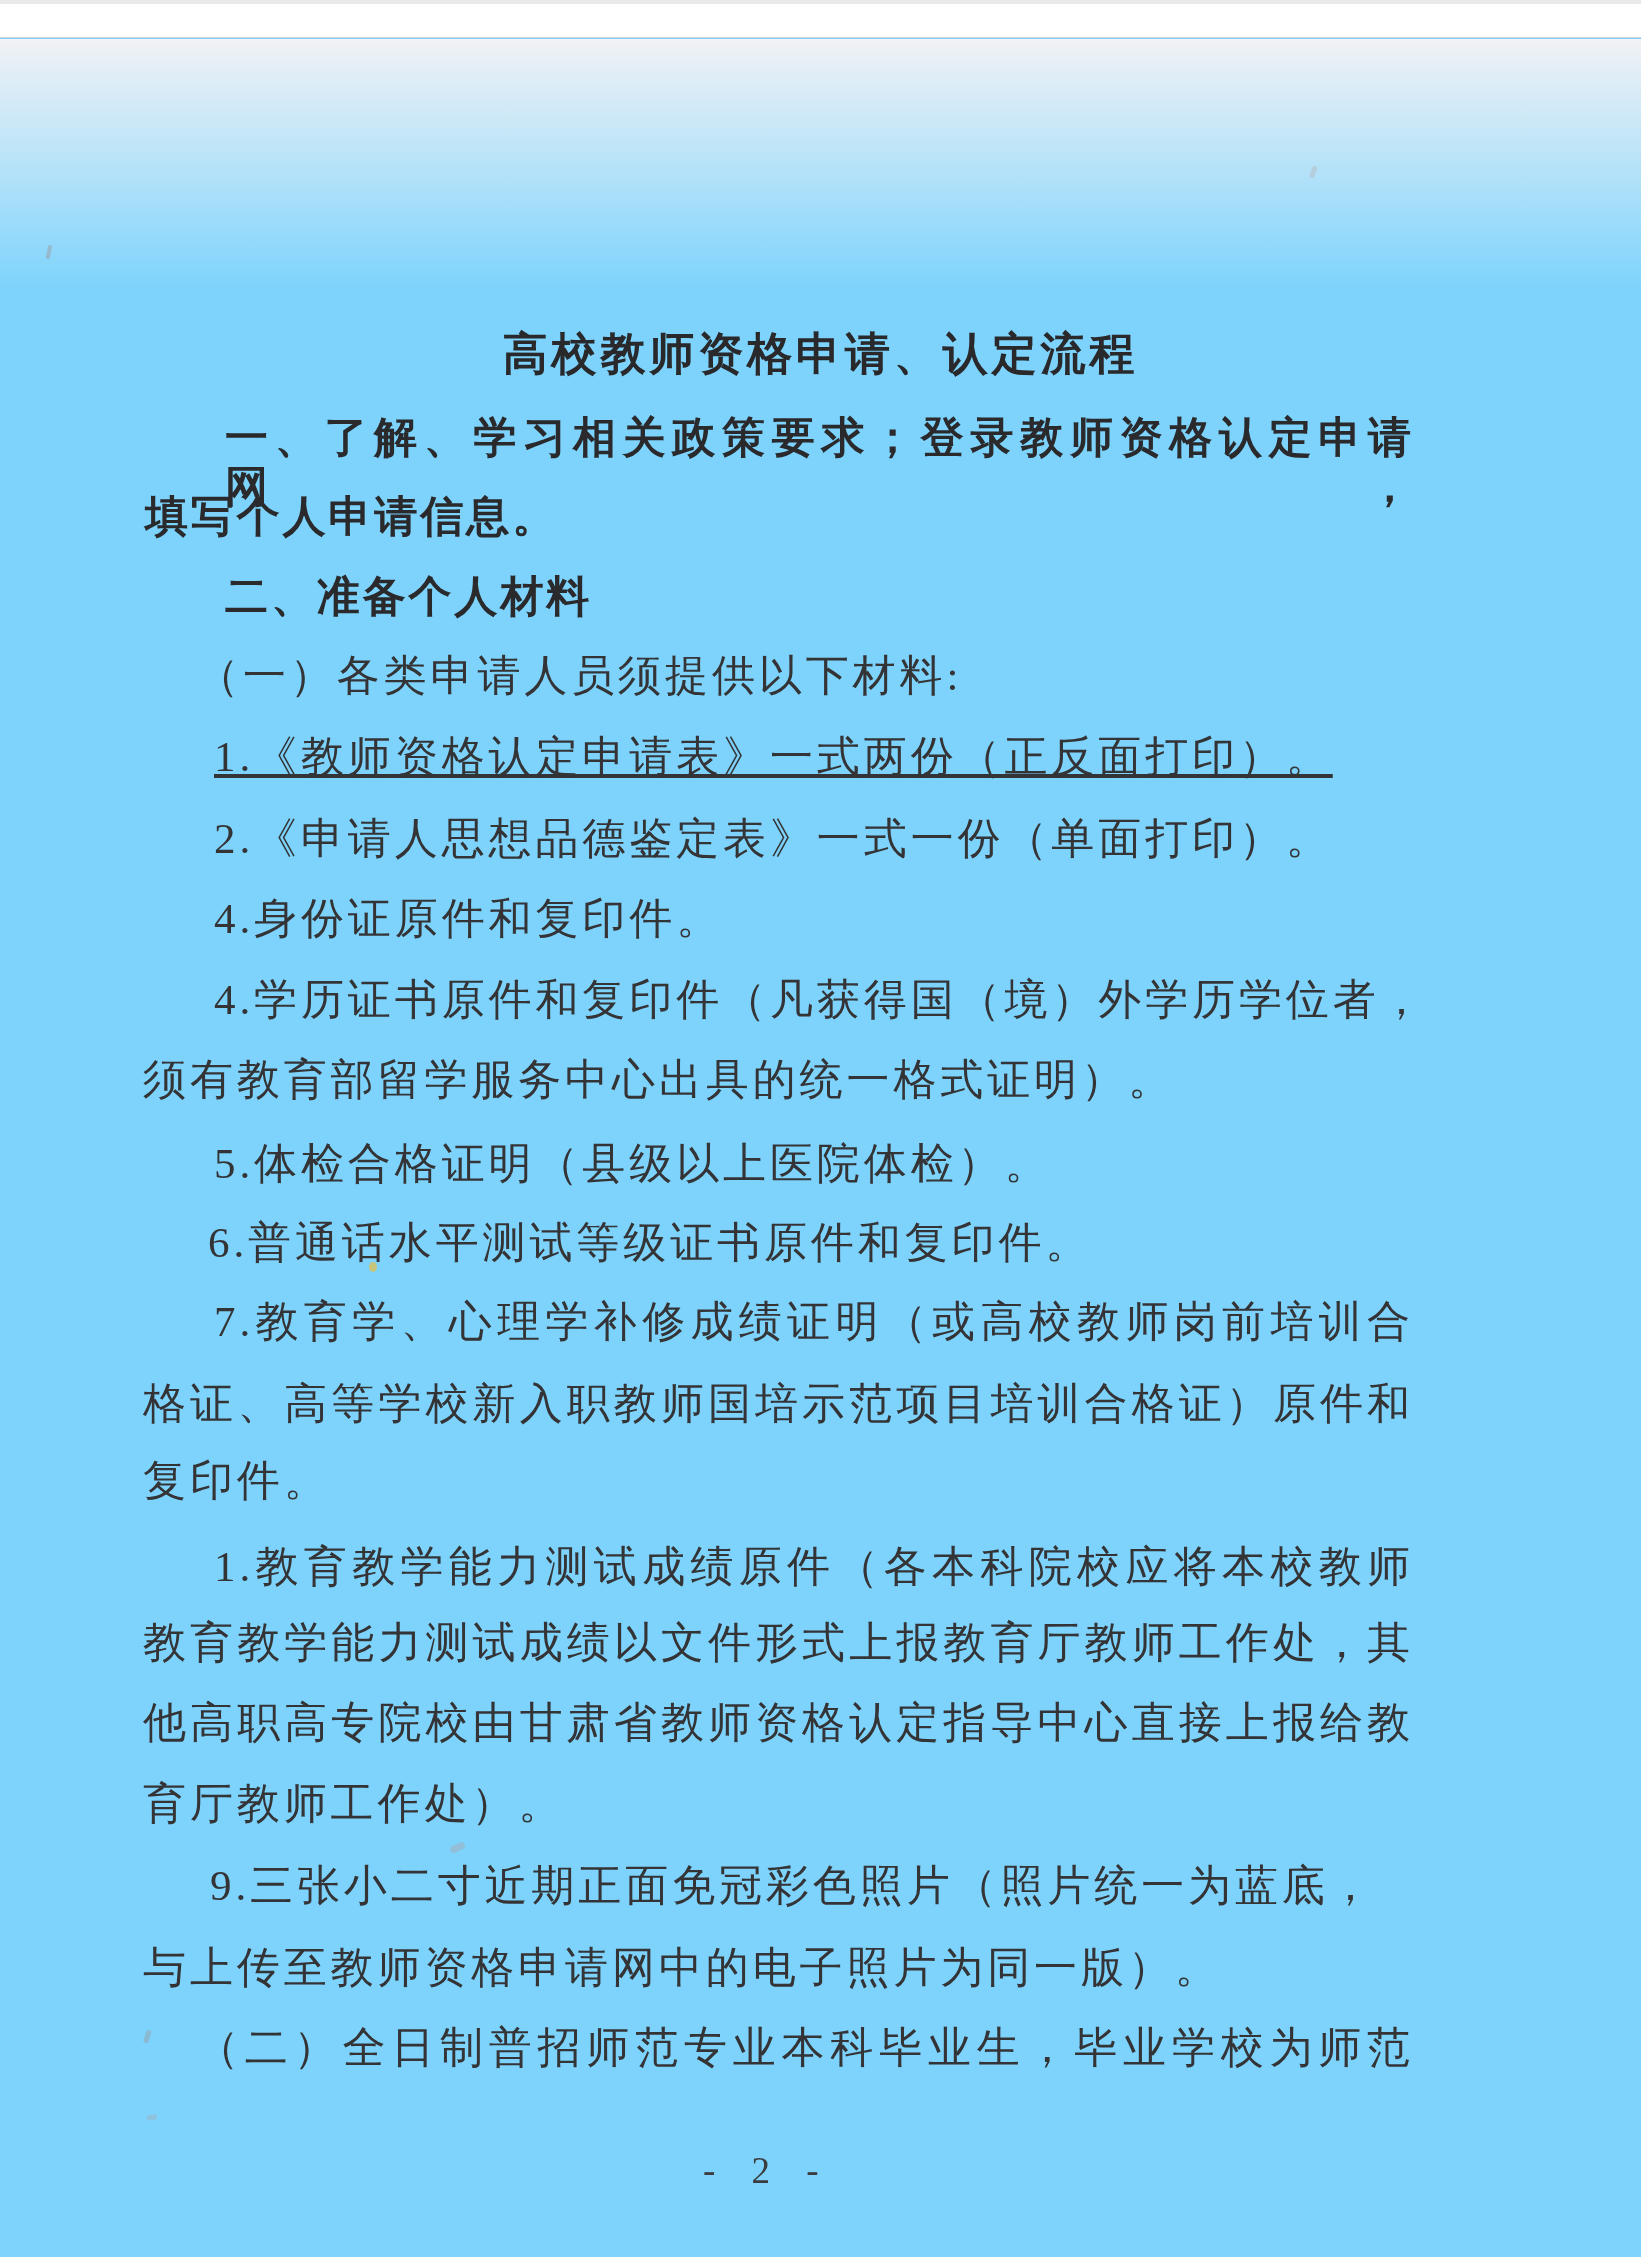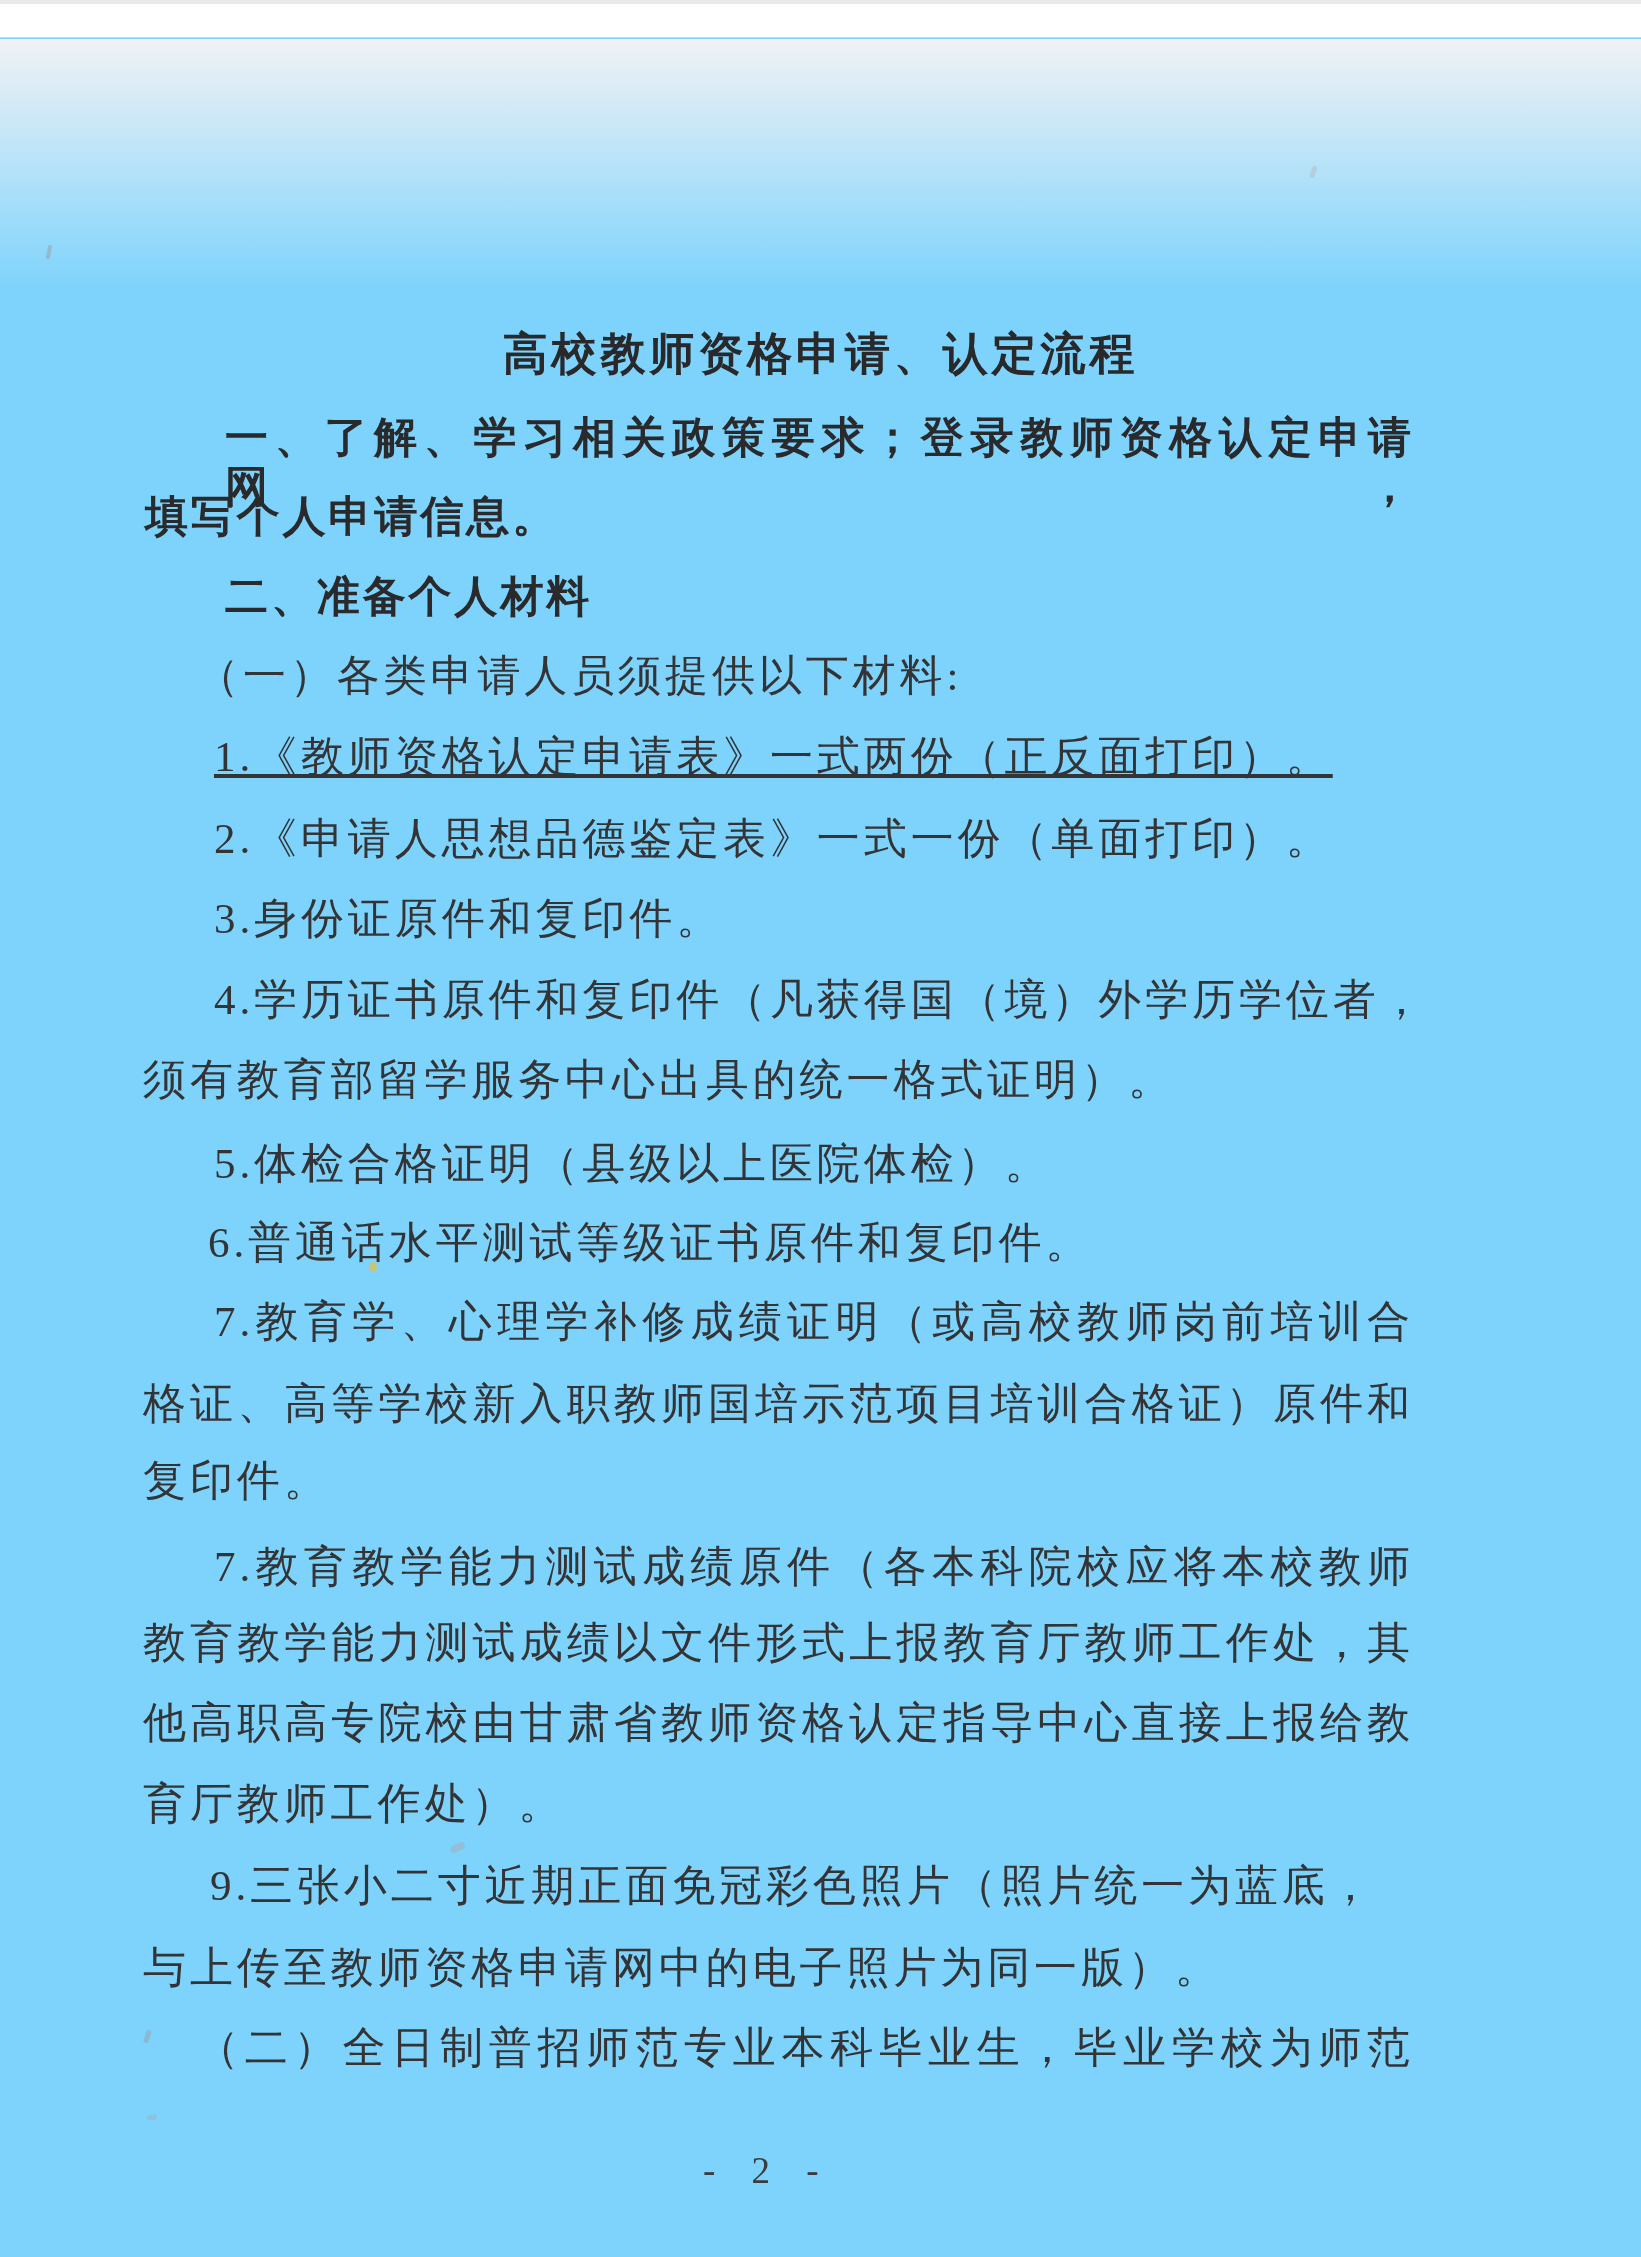--- a/index.html
+++ b/index.html
@@ -102,29 +102,29 @@
   <div class="scan-top-shade"></div>
 
   <div class="doc-title">高校教师资格申请、认定流程</div>
 
   <div class="line l-bold stretch" style="top:409px; left:225px;">一、了解、学习相关政策要求；登录教师资格认定申请网，</div>
   <div class="line l-bold" style="top:488px; left:145px;">填写个人申请信息。</div>
   <div class="line l-bold" style="top:568px; left:225px;">二、准备个人材料</div>
   <div class="line l-kai" style="top:647px; left:196px;">（一）各类申请人员须提供以下材料:</div>
   <div class="line l-kai" style="top:728px; left:214px;text-decoration:underline;">1.《教师资格认定申请表》一式两份（正反面打印）。</div>
   <div class="line l-kai" style="top:810px; left:214px;">2.《申请人思想品德鉴定表》一式一份（单面打印）。</div>
-  <div class="line l-kai" style="top:890px; left:214px;">3.身份证原件和复印件。</div>
+  <div class="line l-kai" style="top:890px; left:214px;">4.身份证原件和复印件。</div>
   <div class="line l-kai" style="top:971px; left:214px;">4.学历证书原件和复印件（凡获得国（境）外学历学位者，</div>
   <div class="line l-kai" style="top:1051px; left:143px;">须有教育部留学服务中心出具的统一格式证明）。</div>
   <div class="line l-kai" style="top:1135px; left:214px;">5.体检合格证明（县级以上医院体检）。</div>
   <div class="line l-kai" style="top:1214px; left:208px;">6.普通话水平测试等级证书原件和复印件。</div>
   <div class="line l-kai stretch" style="top:1293px; left:214px;">7.教育学、心理学补修成绩证明（或高校教师岗前培训合</div>
   <div class="line l-kai stretch" style="top:1375px; left:143px;">格证、高等学校新入职教师国培示范项目培训合格证）原件和</div>
   <div class="line l-kai" style="top:1452px; left:143px;">复印件。</div>
-  <div class="line l-kai stretch" style="top:1538px; left:214px;">7.教育教学能力测试成绩原件（各本科院校应将本校教师</div>
+  <div class="line l-kai stretch" style="top:1538px; left:214px;">1.教育教学能力测试成绩原件（各本科院校应将本校教师</div>
   <div class="line l-kai stretch" style="top:1614px; left:143px;">教育教学能力测试成绩以文件形式上报教育厅教师工作处，其</div>
   <div class="line l-kai stretch" style="top:1694px; left:143px;">他高职高专院校由甘肃省教师资格认定指导中心直接上报给教</div>
   <div class="line l-kai" style="top:1775px; left:143px;">育厅教师工作处）。</div>
   <div class="line l-kai" style="top:1857px; left:210px;">9.三张小二寸近期正面免冠彩色照片（照片统一为蓝底，</div>
   <div class="line l-kai" style="top:1939px; left:143px;">与上传至教师资格申请网中的电子照片为同一版）。</div>
   <div class="line l-kai stretch" style="top:2019px; left:196px;">（二）全日制普招师范专业本科毕业生，毕业学校为师范</div>
 
   <div class="page-footer">- 2 -</div>
 
   <div class="speck speck-a"></div>

